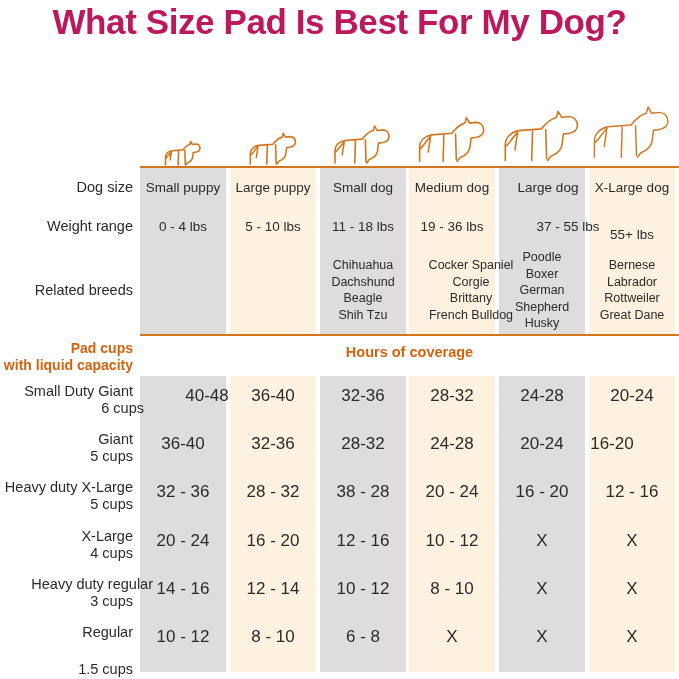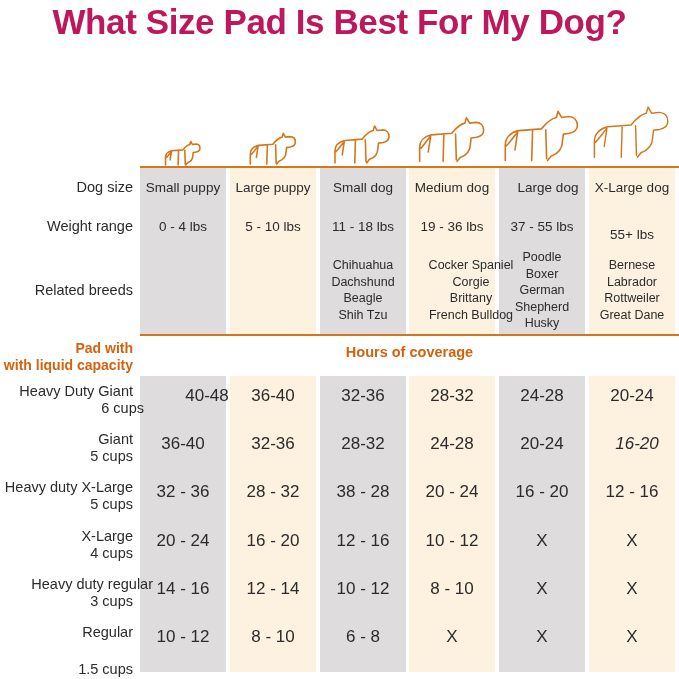--- a/index.html
+++ b/index.html
@@ -154,57 +154,57 @@
       <svg width="96" height="70" viewBox="0 0 96 70">
         <path d="M6 62 L6 44 C6 36 12 30 21 28 L47 26 C52 20 58 14 64 13 L66 6 L70 13 L78 12 C84 12 88 16 88 22 C88 27 84 30 79 31 L72 32 L71 40 C71 48 66 54 58 57 L54 62 M20 30 L17 50 M20 30 C14 36 10 44 6 46 M37 28 L36 62 M52 27 L53 60" fill="none" stroke="#d4761e" stroke-width="1.60" stroke-linecap="round" stroke-linejoin="round"></path>
       </svg>
     </div>
   </div>
 
 <div class="rowlabel" style="top:179px;">Dog size</div>
 <div class="rowlabel" style="top:218px;">Weight range</div>
 <div class="rowlabel" style="top:282px;">Related breeds</div>
 
-<div class="rowlabel orange" style="top:340px;">Pad with</div>
+<div class="rowlabel orange" style="top:340px;">Pad cups</div>
 <div class="rowlabel orange" style="top:357px;">with liquid capacity</div>
 <div id="hours">Hours of coverage</div>
 
 <div id="grid">
     <div class="cell" style="left: 140px; top: 179px;">Small puppy</div>
     <div class="cell" style="left: 140px; top: 218px;">0 - 4 lbs</div>
     <div class="cell" style="left: 230px; top: 179px;">Large puppy</div>
     <div class="cell" style="left: 230px; top: 218px;">5 - 10 lbs</div>
     <div class="cell" style="left: 320px; top: 179px;">Small dog</div>
     <div class="cell" style="left: 320px; top: 218px;">11 - 18 lbs</div>
     <div class="cell breeds" style="left: 320px; top: 257px;">Chihuahua<br>Dachshund<br>Beagle<br>Shih Tzu</div>
     <div class="cell" style="left: 409px; top: 179px;">Medium dog</div>
     <div class="cell" style="left: 409px; top: 218px;">19 - 36 lbs</div>
     <div class="cell breeds" style="left: 428px; top: 257px;">Cocker Spaniel<br>Corgie<br>Brittany<br>French Bulldog</div>
     <div class="cell" style="left: 499px; top: 179px; margin-left: 6px;">Large dog</div>
-    <div class="cell" style="left: 499px; top: 218px;">37 - 55 lbs</div>
+    <div class="cell" style="left: 525px; top: 218px;">37 - 55 lbs</div>
     <div class="cell breeds" style="left: 499px; top: 249px;">Poodle<br>Boxer<br>German<br>Shepherd<br>Husky</div>
     <div class="cell" style="left: 589px; top: 179px;">X-Large dog</div>
     <div class="cell" style="left: 589px; top: 218px; margin-top: 8px;">55+ lbs</div>
     <div class="cell breeds" style="left: 589px; top: 257px;">Bernese<br>Labrador<br>Rottweiler<br>Great Dane</div>
-    <div class="rowlabel" style="top: 383px;">Heavy Duty Giant</div>
+    <div class="rowlabel" style="top: 383px;">Small Duty Giant</div>
     <div class="rowlabel" style="top: 400px; padding-left: 11px;">6 cups</div>
     <div class="cell big" style="left: 140px; top: 387px; margin-left: 24px;">40-48</div>
     <div class="cell big" style="left: 230px; top: 387px;">36-40</div>
     <div class="cell big" style="left: 320px; top: 387px;">32-36</div>
     <div class="cell big" style="left: 409px; top: 387px;">28-32</div>
     <div class="cell big" style="left: 499px; top: 387px;">24-28</div>
     <div class="cell big" style="left: 589px; top: 387px;">20-24</div>
     <div class="rowlabel" style="top: 431px;">Giant</div>
     <div class="rowlabel" style="top: 448px;">5 cups</div>
     <div class="cell big" style="left: 140px; top: 435px;">36-40</div>
     <div class="cell big" style="left: 230px; top: 435px;">32-36</div>
     <div class="cell big" style="left: 320px; top: 435px;">28-32</div>
     <div class="cell big" style="left: 409px; top: 435px;">24-28</div>
     <div class="cell big" style="left: 499px; top: 435px;">20-24</div>
-    <div class="cell big" style="left: 594px; top: 435px; font-style: italic;">16-20</div>
+    <div class="cell big" style="left: 569px; top: 435px;">16-20</div>
     <div class="rowlabel" style="top: 479px;">Heavy duty X-Large</div>
     <div class="rowlabel" style="top: 496px;">5 cups</div>
     <div class="cell big" style="left: 140px; top: 483px;">32 - 36</div>
     <div class="cell big" style="left: 230px; top: 483px;">28 - 32</div>
     <div class="cell big" style="left: 320px; top: 483px;">38 - 28</div>
     <div class="cell big" style="left: 409px; top: 483px;">20 - 24</div>
     <div class="cell big" style="left: 499px; top: 483px;">16 - 20</div>
     <div class="cell big" style="left: 589px; top: 483px;">12 - 16</div>
     <div class="rowlabel" style="top: 528px;">X-Large</div>
     <div class="rowlabel" style="top: 545px;">4 cups</div>

